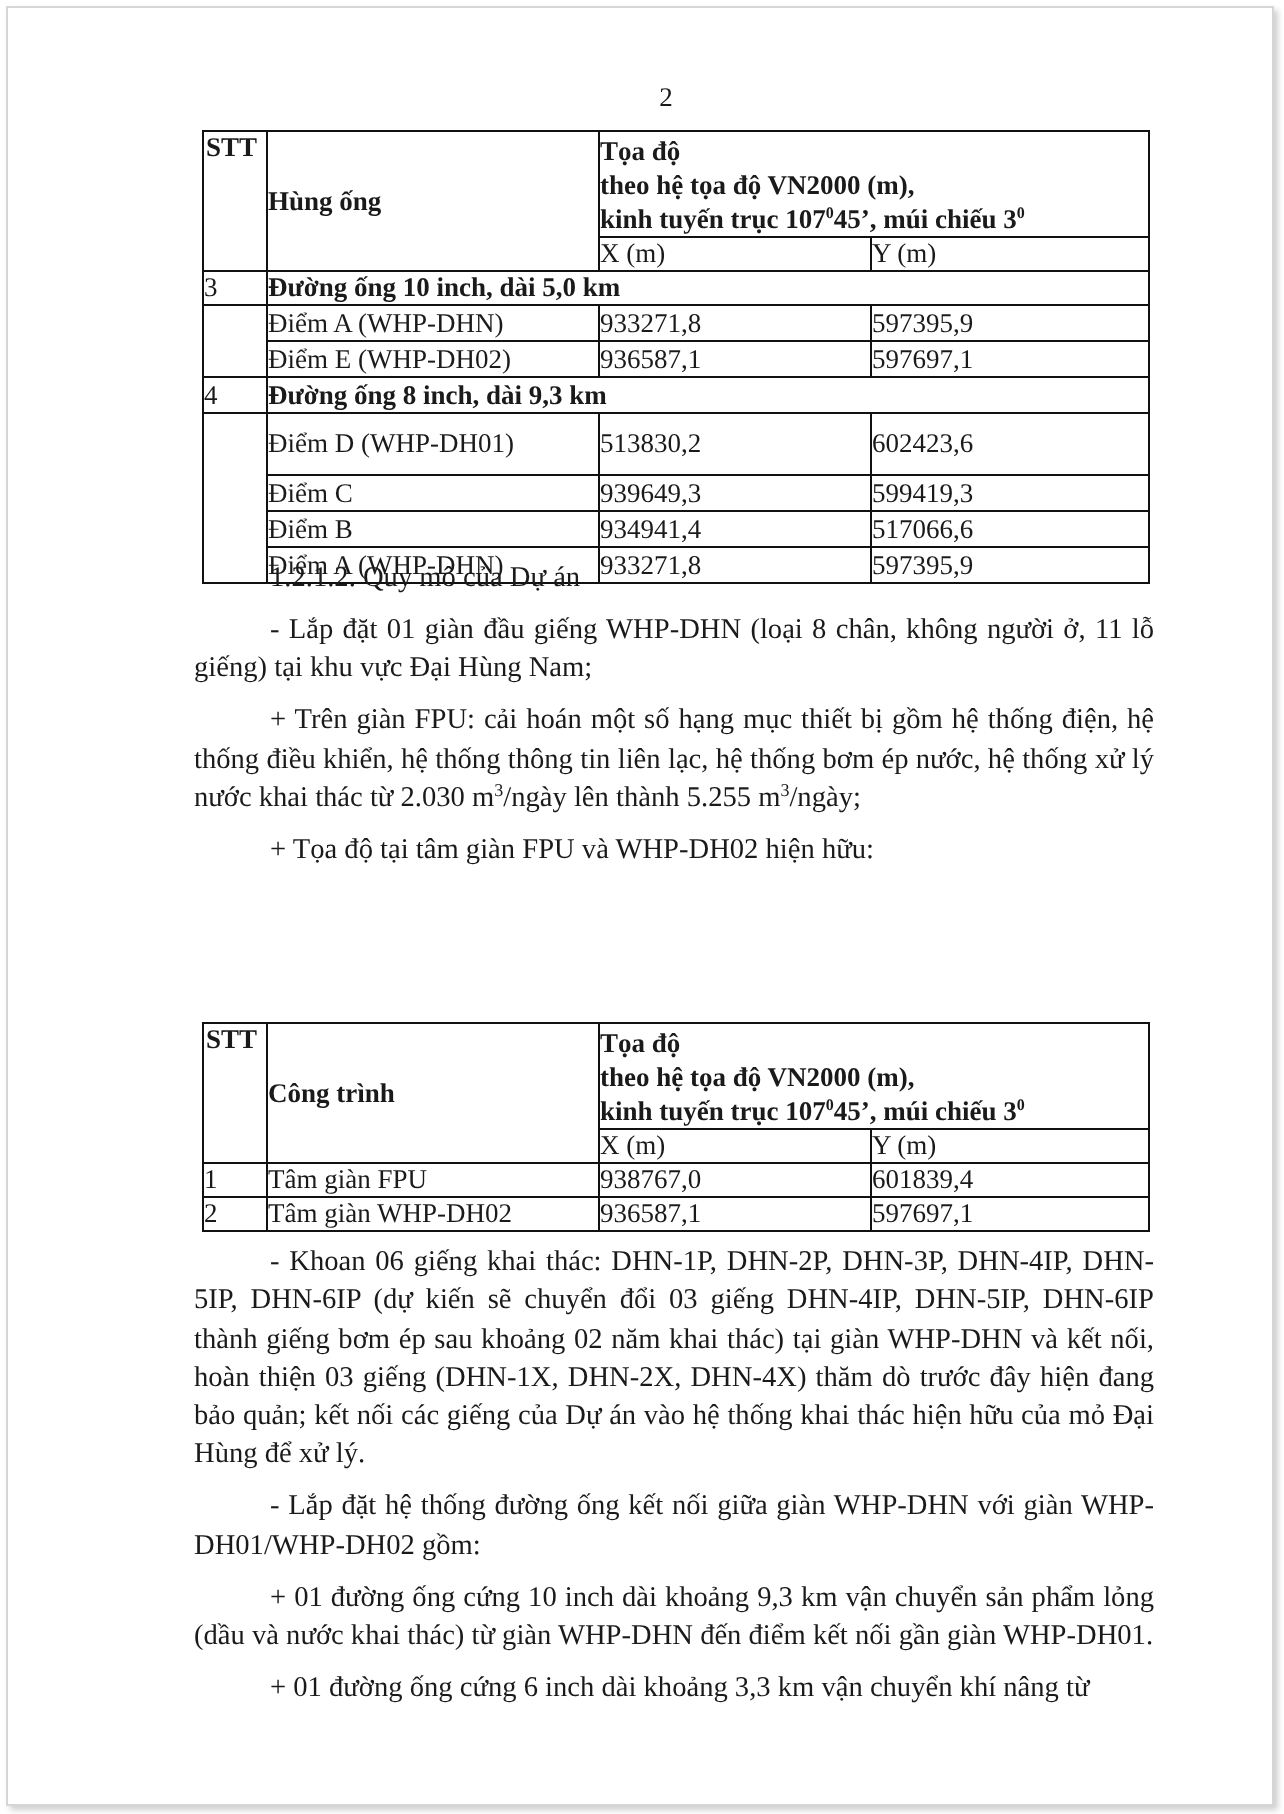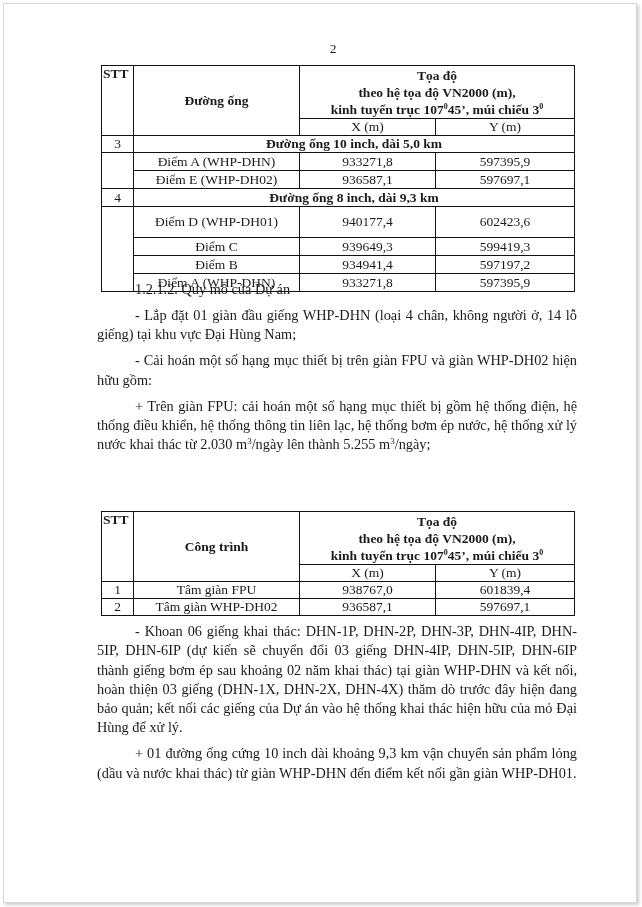--- a/index.html
+++ b/index.html
@@ -4,21 +4,21 @@
 <style>
   html, body { margin: 0; padding: 0; background: #ffffff; }
   body { width: 642px; height: 907px; position: relative; overflow: hidden;
          font-family: "Liberation Serif", "DejaVu Serif", serif; color: #1a1a1a; }
   .page { position: absolute; left: 3px; top: 3px; width: 632px; height: 898px;
           border: 1px solid #d6d6d6; box-shadow: 2px 2px 3px #cfcfcf; background: #fff; }
   .page-num { position: absolute; top: 41px; left: 0; width: 666px; text-align: center;
               font-size: 13.5px; }
   table.coord { position: absolute; left: 101px; border-collapse: collapse;
                 font-size: 13.5px; table-layout: fixed; }
-  table.coord td, table.coord th { border: 1px solid #111; padding: 0; text-align: center;
+  table.coord td, table.coord th { border: 1px solid #111; padding: 0; text-align: left;
                                     line-height: 16px; font-weight: normal; }
   table.coord th.b, table.coord td.b { font-weight: bold; }
   table.coord .stt-h { vertical-align: top; text-align: left; padding-left: 1px; font-weight: bold; }
   table.coord .hdr { font-weight: bold; line-height: 17px; padding-top: 1px; }
   table.coord sup { font-size: 8px; vertical-align: 5px; line-height: 0; }
   #t1 { top: 65px; width: 473px; }
   #t2 { top: 511px; width: 473px; }
   .text { position: absolute; left: 97px; width: 480px; font-size: 14.3px; line-height: 19.3px;
           text-align: justify; }
   .text p { margin: 0 0 6.7px 0; text-indent: 38px; }
@@ -36,21 +36,21 @@
 <table id="t1" class="coord">
   <colgroup>
       <col style="width:32px">
       <col style="width:166px">
       <col style="width:136px">
       <col style="width:139px">
     </colgroup>
   <tbody>
       <tr style="height:52px">
     <th rowspan="2" class="stt-h">STT</th>
-    <th rowspan="2" class="b">Đường ống</th>
+    <th rowspan="2" class="b">Hùng ống</th>
     <th colspan="2" class="hdr">
       <div>Tọa độ</div>
       <div>theo hệ tọa độ VN2000 (m),</div>
       <div><span>kinh tuyến trục 107</span><sup>0</sup><span>45’, múi chiếu 3</span><sup>0</sup></div>
     </th>
   </tr>
   <tr style="height:17px">
     <td>X (m)</td>
     <td>Y (m)</td>
   </tr>
@@ -71,46 +71,46 @@
     <td>597697,1</td>
   </tr>
 
   <tr style="height:18px">
     <td>4</td>
     <td colspan="3" class="b">Đường ống 8 inch, dài 9,3 km</td>
   </tr>
   <tr style="height:31px">
     <td rowspan="4"></td>
     <td>Điểm D (WHP-DH01)</td>
-    <td>940177,4</td>
+    <td>513830,2</td>
     <td>602423,6</td>
   </tr>
   <tr style="height:18px">
     <td>Điểm C</td>
     <td>939649,3</td>
     <td>599419,3</td>
   </tr>
   <tr style="height:18px">
     <td>Điểm B</td>
     <td>934941,4</td>
-    <td>597197,2</td>
+    <td>517066,6</td>
   </tr>
   <tr style="height:18px">
     <td>Điểm A (WHP-DHN)</td>
     <td>933271,8</td>
     <td>597395,9</td>
   </tr>
 </tbody>
   </table>
 
 <div id="body1" class="text">
   <p>1.2.1.2. Quy mô của Dự án</p>
-  <p>- Lắp đặt 01 giàn đầu giếng WHP-DHN (loại 4 chân, không người ở, 14 lỗ giếng) tại khu vực Đại Hùng Nam;</p>
-  <p>- Cải hoán một số hạng mục thiết bị trên giàn FPU và giàn WHP-DH02 hiện hữu gồm:</p>
+  <p>- Lắp đặt 01 giàn đầu giếng WHP-DHN (loại 8 chân, không người ở, 11 lỗ giếng) tại khu vực Đại Hùng Nam;</p>
   <p><span>+ Trên giàn FPU: cải hoán một số hạng mục thiết bị gồm hệ thống điện, hệ thống điều khiển, hệ thống thông tin liên lạc, hệ thống bơm ép nước, hệ thống xử lý nước khai thác từ 2.030 m</span><sup>3</sup><span>/ngày lên thành 5.255 m</span><sup>3</sup><span>/ngày;</span></p>
+  <p>+ Tọa độ tại tâm giàn FPU và WHP-DH02 hiện hữu:</p>
 </div>
 
 <table id="t2" class="coord">
   <colgroup>
       <col style="width:32px">
       <col style="width:166px">
       <col style="width:136px">
       <col style="width:139px">
     </colgroup>
   <tbody>
@@ -137,14 +137,16 @@
     <td>2</td>
     <td>Tâm giàn WHP-DH02</td>
     <td>936587,1</td>
     <td>597697,1</td>
   </tr>
 </tbody>
   </table>
 
 <div id="body2" class="text">
   <p>- Khoan 06 giếng khai thác: DHN-1P, DHN-2P, DHN-3P, DHN-4IP, DHN-5IP, DHN-6IP (dự kiến sẽ chuyển đổi 03 giếng DHN-4IP, DHN-5IP, DHN-6IP thành giếng bơm ép sau khoảng 02 năm khai thác) tại giàn WHP-DHN và kết nối, hoàn thiện 03 giếng (DHN-1X, DHN-2X, DHN-4X) thăm dò trước đây hiện đang bảo quản; kết nối các giếng của Dự án vào hệ thống khai thác hiện hữu của mỏ Đại Hùng để xử lý.</p>
+  <p>- Lắp đặt hệ thống đường ống kết nối giữa giàn WHP-DHN với giàn WHP-DH01/WHP-DH02 gồm:</p>
   <p>+ 01 đường ống cứng 10 inch dài khoảng 9,3 km vận chuyển sản phẩm lỏng (dầu và nước khai thác) từ giàn WHP-DHN đến điểm kết nối gần giàn WHP-DH01.</p>
+  <p>+ 01 đường ống cứng 6 inch dài khoảng 3,3 km vận chuyển khí nâng từ</p>
 </div>
 
 </body></html>

